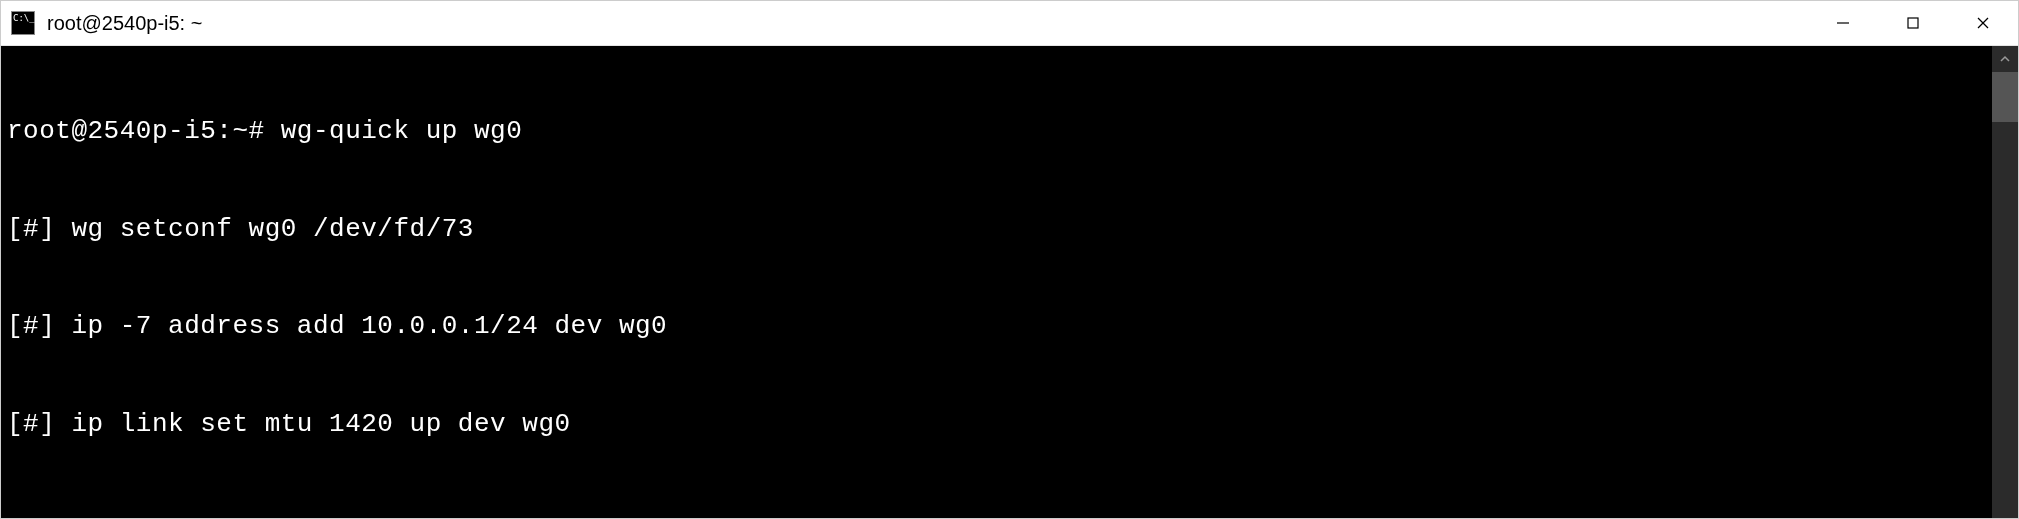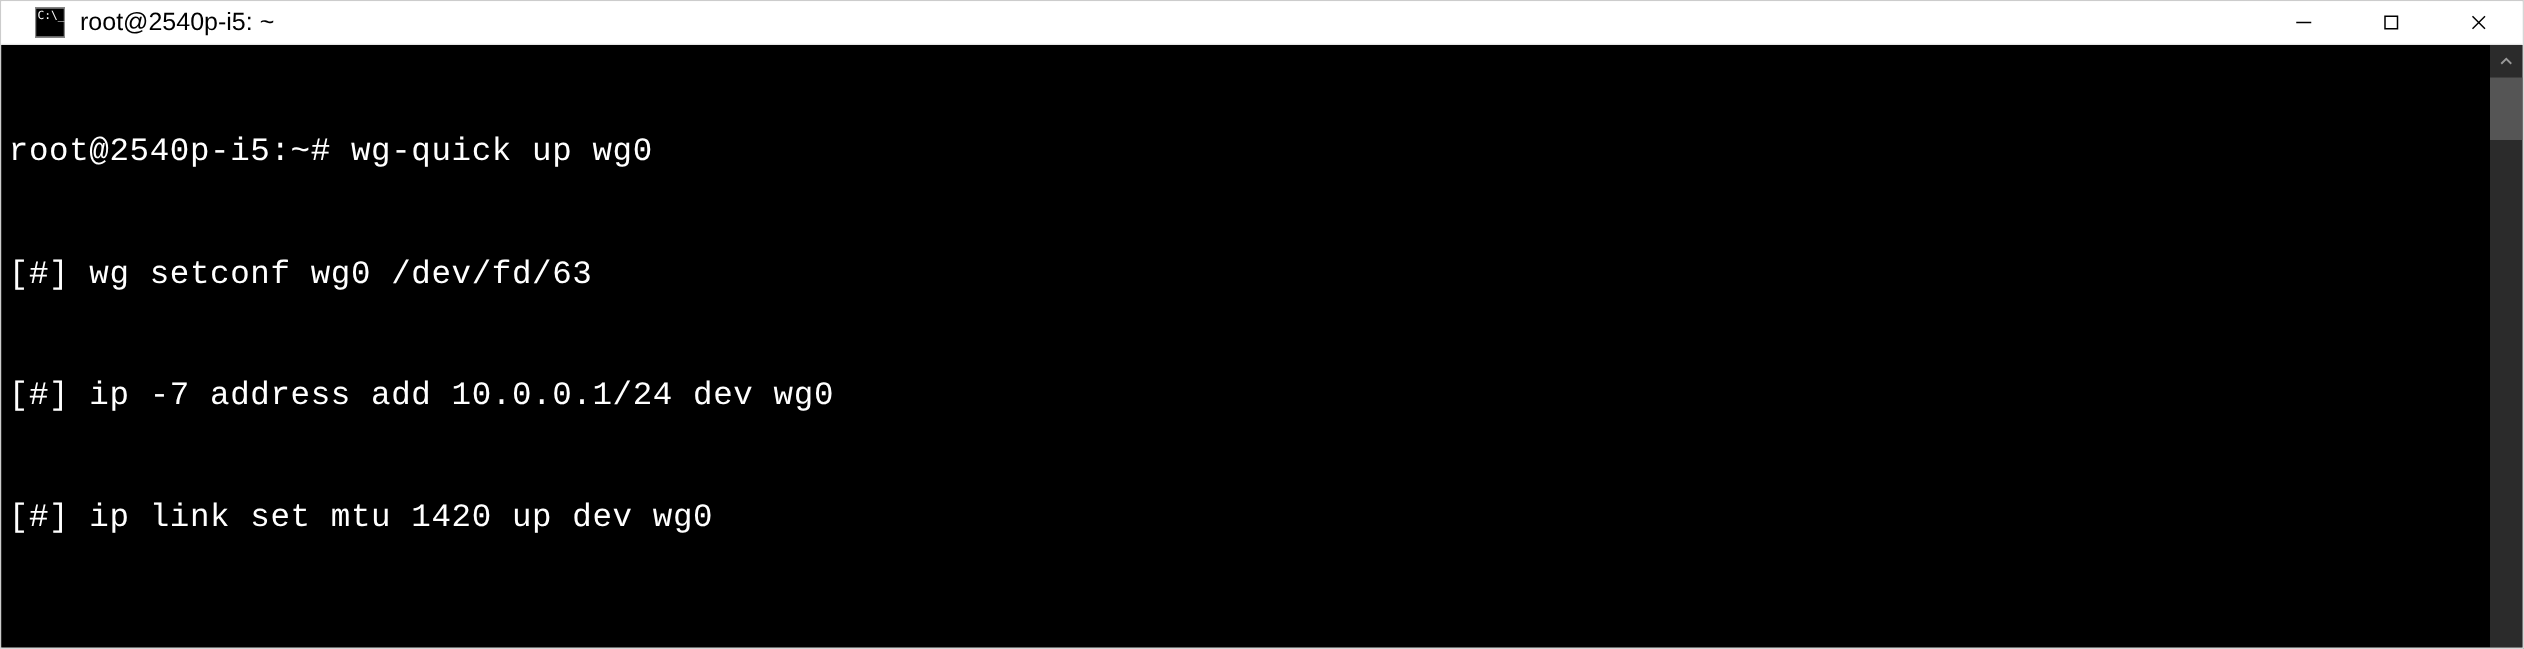--- a/index.html
+++ b/index.html
@@ -16,25 +16,25 @@
     }
     .window {
       width: 100%;
       height: 100%;
       display: flex;
       flex-direction: column;
       background: #fff;
       border: 1px solid #ccc;
     }
     .titlebar {
-      height: 35px;
+      height: 45px;
       background: #fff;
       display: flex;
       align-items: center;
-      padding-left: 27px;
+      padding-left: 10px;
       border-bottom: 1px solid #e5e5e5;
     }
     .titlebar-icon {
       width: 24px;
       height: 24px;
       margin-right: 12px;
       background: #000;
       border: 1px solid #888;
       position: relative;
       flex-shrink: 0;
@@ -68,21 +68,21 @@
       border: none;
       cursor: pointer;
     }
     .titlebar-btn svg {
       width: 16px;
       height: 16px;
     }
     .terminal-wrapper {
       flex: 1;
       display: flex;
-      background: #404040;
+      background: #7dd3fc;
       overflow: hidden;
     }
     .terminal {
       flex: 1;
       background: #000;
       color: #fff;
       font-family: "Consolas", "Courier New", monospace;
       font-size: 26px;
       line-height: 1.25;
       padding: 4px 0 4px 6px;
@@ -142,21 +142,21 @@
         <svg viewBox="0 0 16 16">
             <line x1="3" y1="3" x2="13" y2="13" stroke="#000" stroke-width="1.2"></line>
             <line x1="13" y1="3" x2="3" y2="13" stroke="#000" stroke-width="1.2"></line>
           </svg>
       </button>
     </div>
   </div>
   <div class="terminal-wrapper">
     <div class="terminal">
       <span class="line">root@2540p-i5:~# wg-quick up wg0</span>
-      <span class="line">[#] wg setconf wg0 /dev/fd/63</span>
+      <span class="line">[#] wg setconf wg0 /dev/fd/73</span>
       <span class="line">[#] ip -7 address add 10.0.0.1/24 dev wg0</span>
       <span class="line">[#] ip link set mtu 1420 up dev wg0</span>
       
       
       
       
     </div>
     <div class="scrollbar">
       <div class="scrollbar-up">
         <svg width="10" height="10" viewBox="0 0 10 10">

